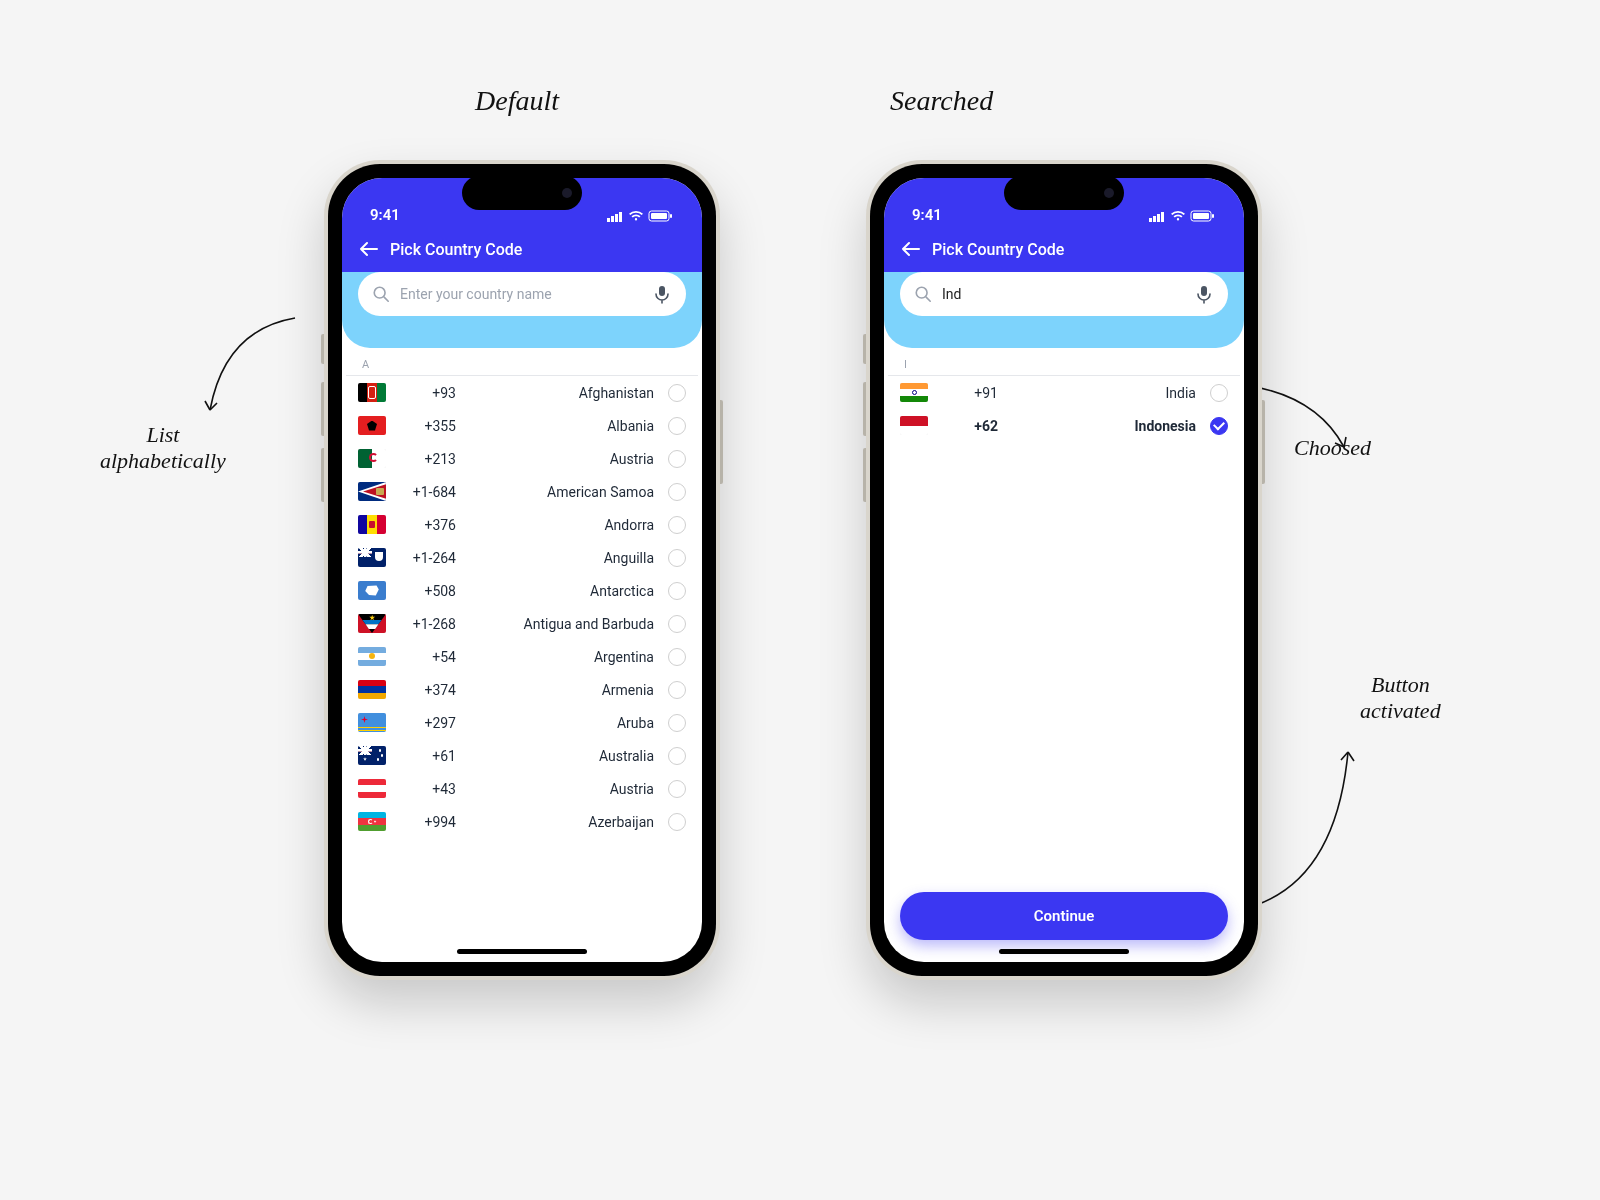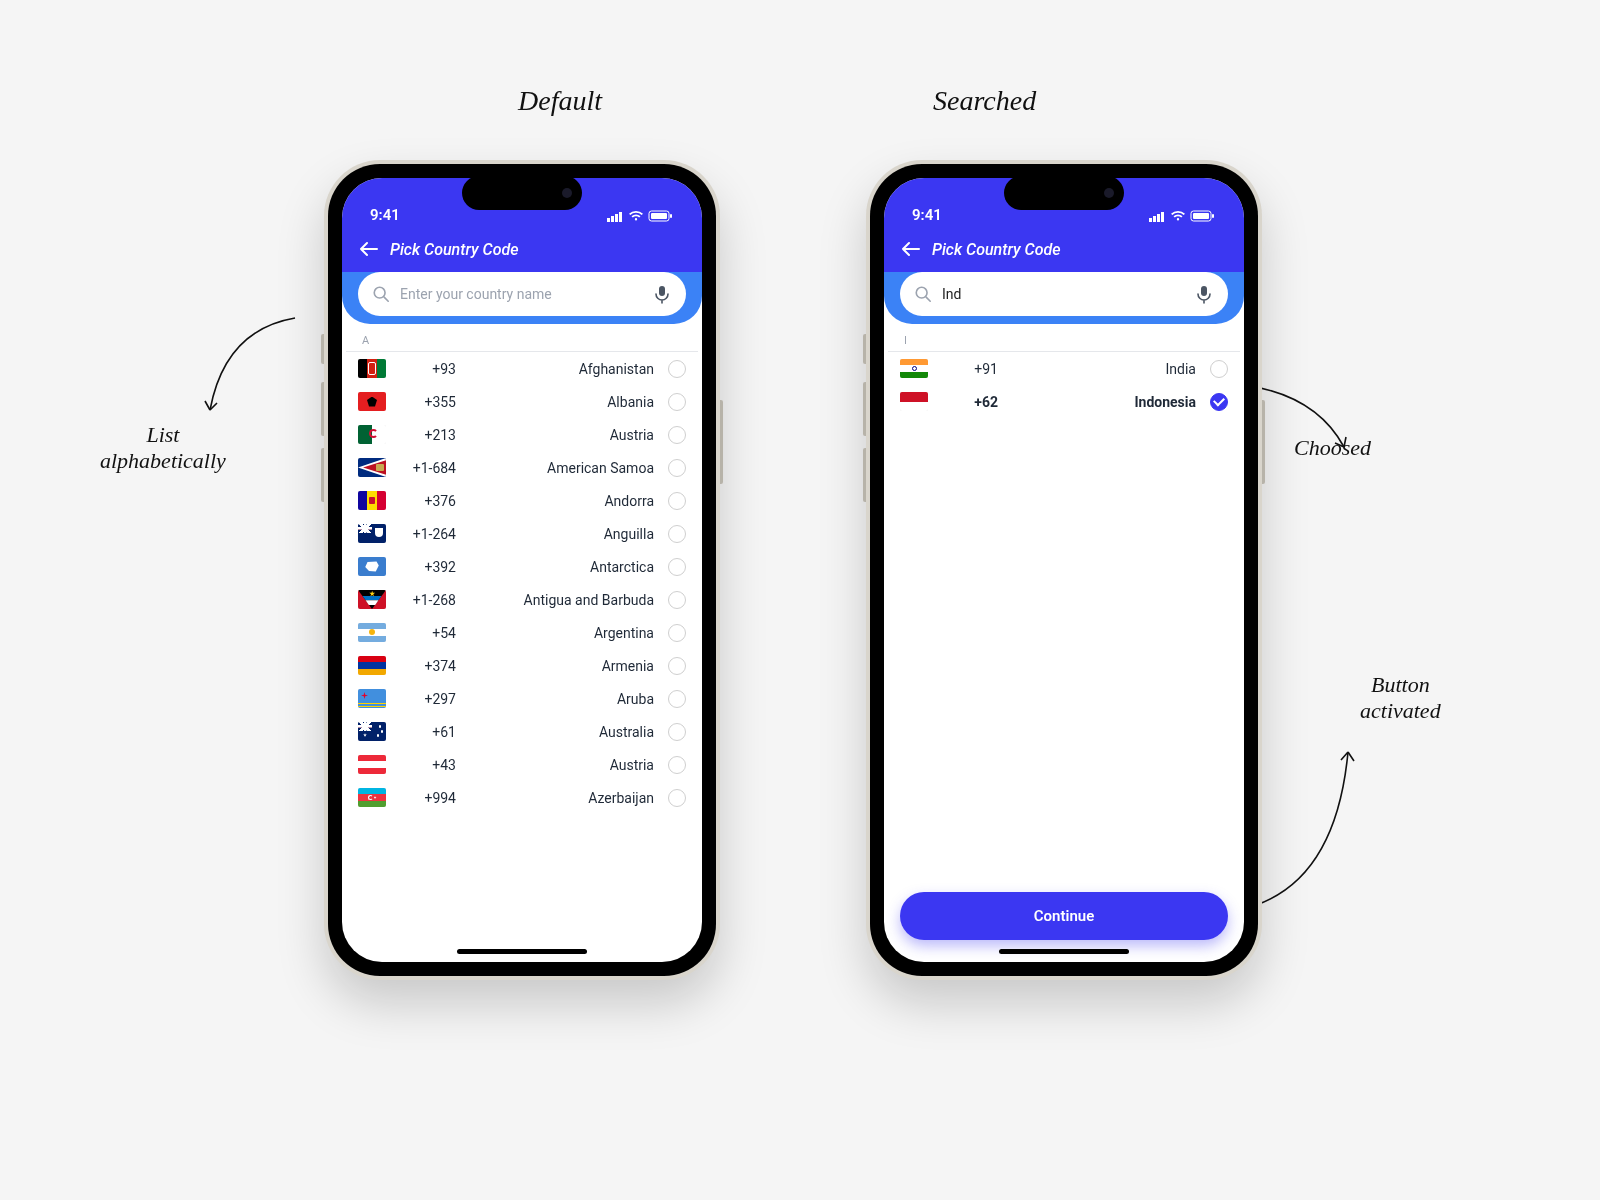--- a/index.html
+++ b/index.html
@@ -1,30 +1,30 @@
 <!DOCTYPE html>
 <html><head>
 <meta charset="utf-8">
 <style>
   * { margin:0; padding:0; box-sizing:border-box; font-family:-apple-system,BlinkMacSystemFont,"Segoe UI",Roboto,sans-serif; }
   body { background:#f5f5f5; width:1600px; height:1200px; position:relative; }
-  .label-hand { font-family:"Segoe Script","Comic Sans MS",cursive; font-size:28px; font-style:italic; color:#111; position:absolute;margin-left:43px; }
+  .label-hand { font-family:"Segoe Script","Comic Sans MS",cursive; font-size:28px; font-style:italic; color:#111; position:absolute; }
   .annotation { font-family:"Segoe Script","Comic Sans MS",cursive; font-size:22px; font-style:italic; color:#111; position:absolute; text-align:center; line-height:1.2;}
   .device { position:absolute; width:396px; height:820px; border-radius:56px; background:#d9d5cc; padding:4px; box-shadow:0 24px 48px rgba(0,0,0,0.18); }
   .frame { width:100%; height:100%; border-radius:52px; background:#000; padding:14px; position:relative;}
   .screen { width:100%; height:100%; border-radius:40px; background:#fff; overflow:hidden; position:relative; display:flex; flex-direction:column;}
   .notch { position:absolute; top:12px; left:50%; transform:translateX(-50%); width:120px; height:34px; background:#000; border-radius:18px; z-index:10; display:flex; align-items:center; justify-content:flex-end; padding-right:10px;}
   .notch .cam { width:10px; height:10px; border-radius:50%; background:#1a1a2a;}
   .statusbar { height:50px; background:#3B37F2; display:flex; align-items:flex-end; justify-content:space-between; padding:0 28px 4px; color:#fff; font-size:15px; font-weight:600;}
   .status-right svg { vertical-align:middle; }
   .header { background:#3B37F2; padding:6px 16px 0; }
   .titlebar { display:flex; align-items:center; gap:10px; color:#fff; padding:4px 0 12px;}
   .titlebar .back { width:22px; height:22px; display:flex; align-items:center; justify-content:center;}
-  .titlebar .title { font-size:16px; font-weight:500;font-style:italic;}
-  .searchwrap { padding:0 16px 8px; background:#3b82f6; border-bottom-left-radius:28px; border-bottom-right-radius:28px;}
+  .titlebar .title { font-size:16px; font-weight:500;}
+  .searchwrap { padding:0 16px 32px; background:#7dd3fc; border-bottom-left-radius:28px; border-bottom-right-radius:28px;}
   .searchbar { background:#fff; border-radius:30px; height:44px; display:flex; align-items:center; padding:0 14px; gap:10px;}
   .searchbar svg.icon { width:18px; height:18px; }
   .searchbar input { border:none; outline:none; flex:1; font-size:14px; color:#222; background:transparent;}
   .searchbar input::placeholder { color:#9ca3af;}
   .mic { width:20px; height:20px; }
   .section-letter { font-size:11px; color:#9ca3af; padding:10px 16px 4px; border-bottom:1px solid #e5e7eb; margin:0 4px;}
   .list { flex:1; overflow:hidden;text-align:right; }
   .row { display:flex; align-items:center; gap:14px; padding:7px 16px; font-size:14px; color:#1f2937;}
   .flag { width:28px; height:19px; border-radius:2px; flex-shrink:0; background:#ddd; position:relative; overflow:hidden;}
   .code { width:56px; font-size:14px; color:#1f2937; flex-shrink:0;}
@@ -194,21 +194,21 @@
             <div class="code">+1-264</div>
             <div class="name">Anguilla</div>
             <div class="radio"></div>
           </div>
           <div class="row">
             <div class="flag">
               <div style="background:#3a7dce;height:100%;display:flex;align-items:center;justify-content:center">
                 <div style="width:15px;height:11px;background:#fff;clip-path:polygon(20% 10%,80% 5%,95% 40%,75% 95%,30% 90%,5% 55%)"></div>
               </div>
             </div>
-            <div class="code">+392</div>
+            <div class="code">+508</div>
             <div class="name">Antarctica</div>
             <div class="radio"></div>
           </div>
           <div class="row">
             <div class="flag">
               <div style="background:#ce1126;height:100%;position:relative">
                 <div style="position:absolute;inset:0;clip-path:polygon(0 0,100% 0,50% 100%);background:#000"></div>
                 <div style="position:absolute;left:0;top:32%;right:0;height:22%;background:#0072c6;clip-path:polygon(16% 0,84% 0,50% 310%)"></div>
                 <div style="position:absolute;left:0;top:54%;right:0;height:25%;background:#fff;clip-path:polygon(27% 0,73% 0,50% 200%)"></div>
                 <div style="position:absolute;left:40%;top:4%;width:6px;height:6px;background:#fcd116;clip-path:polygon(50% 0,61% 35%,98% 35%,68% 57%,79% 91%,50% 70%,21% 91%,32% 57%,2% 35%,39% 35%)"></div>

